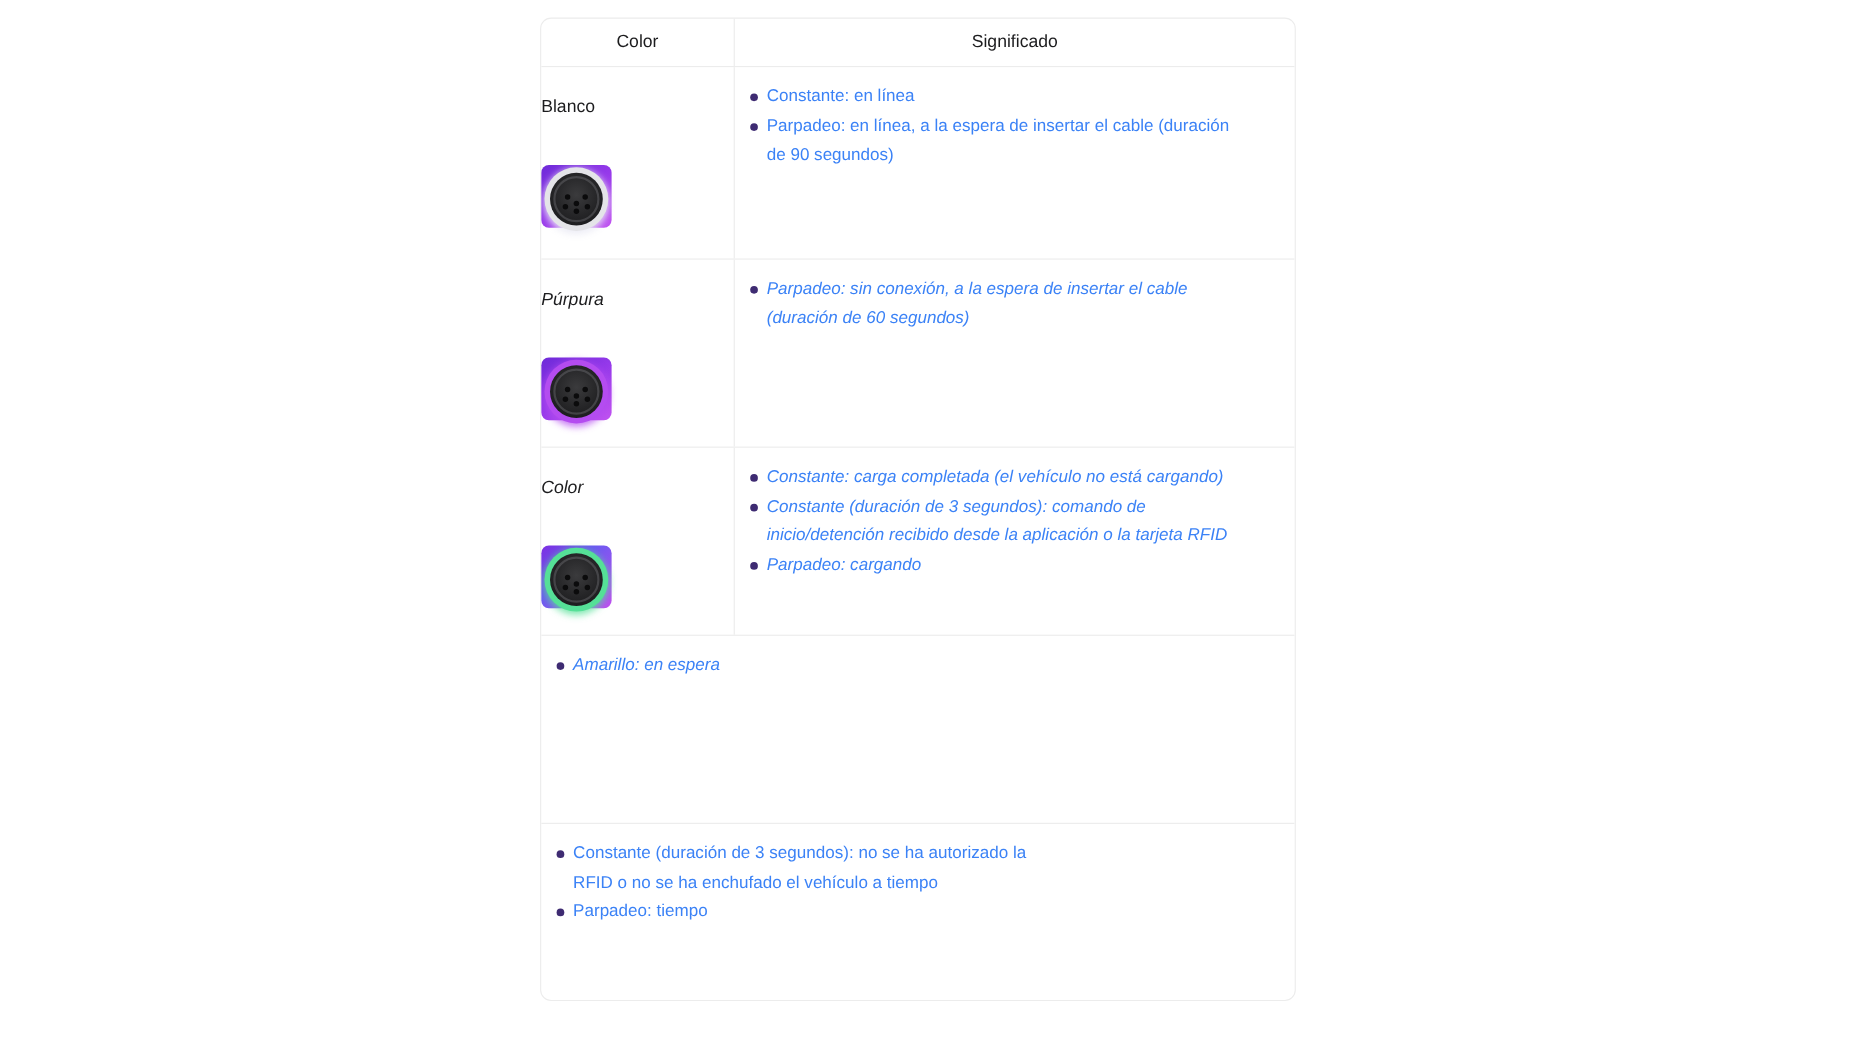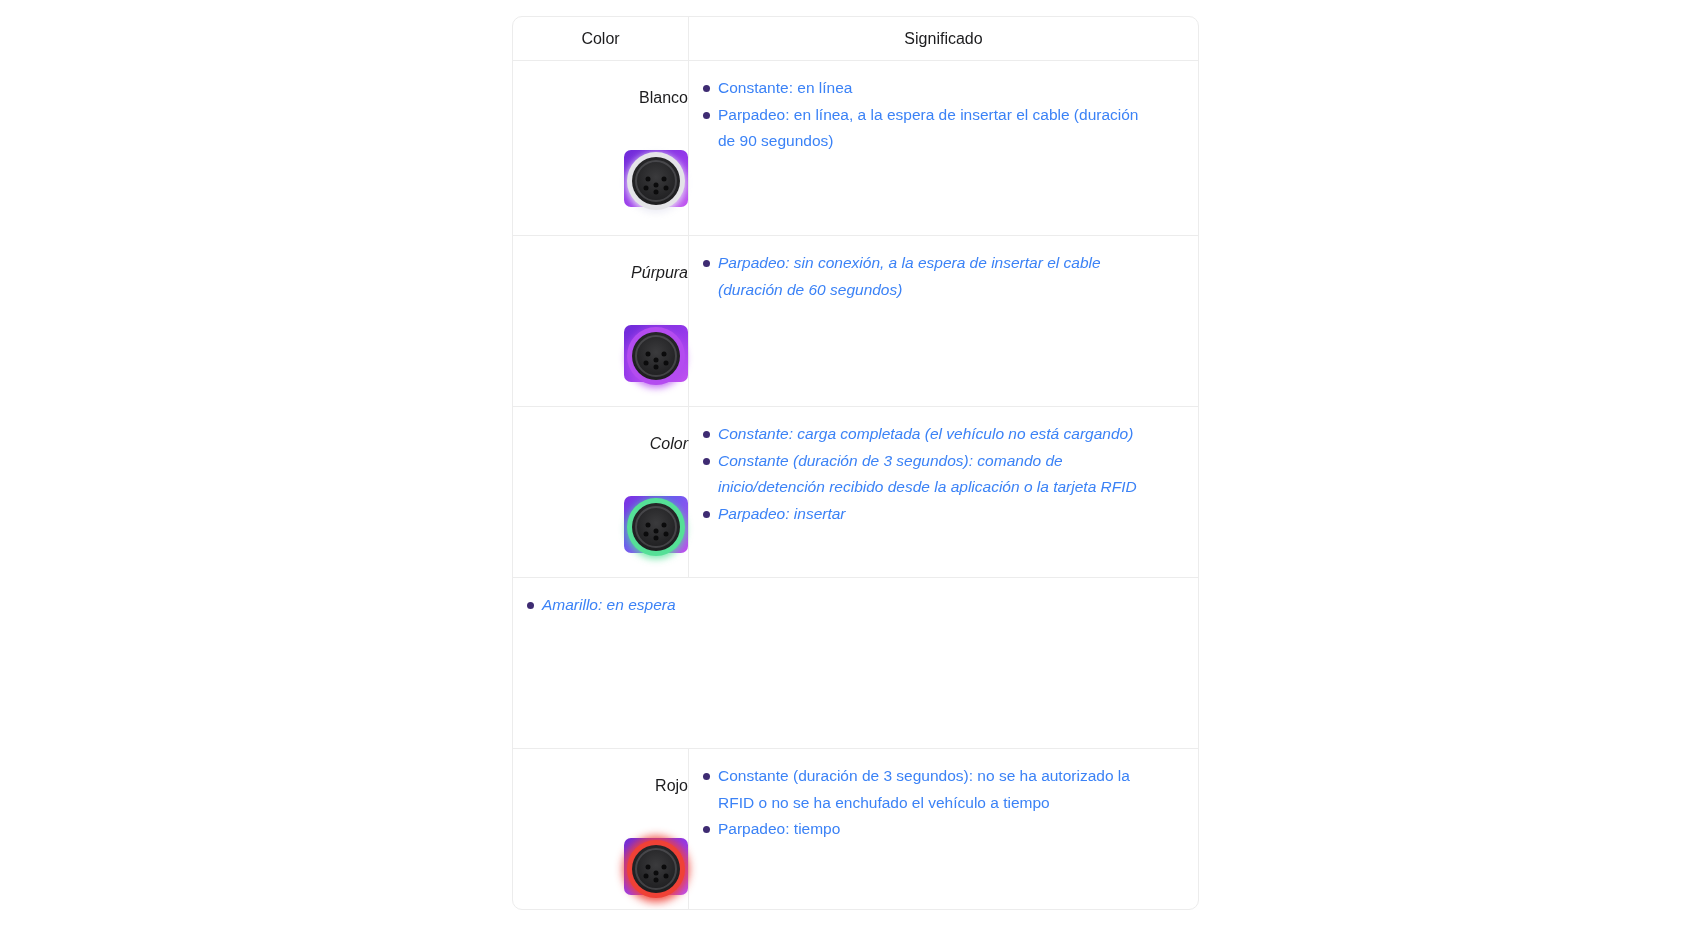--- a/index.html
+++ b/index.html
@@ -4,30 +4,30 @@
 <style>
   * { box-sizing: border-box; margin: 0; padding: 0; }
   html, body { background: #ffffff; }
   body {
     width: 1692px; height: 952px; position: relative; overflow: hidden;
     font-family: "Liberation Sans", sans-serif;
     color: #1c1c1e;
     -webkit-font-smoothing: antialiased;
   }
   .led-table {
-    position: absolute; left: 512px; top: 16px; width: 687px;
+    position: absolute; left: 491px; top: 16px; width: 687px;
     border: 1px solid #ececec; border-radius: 10px;
     background: #fff; overflow: hidden;
   }
   .t-row { display: flex; width: 100%; }
   .t-row + .t-row { border-top: 1px solid #ececec; }
   .cell { min-width: 0; }
   .cell-color {
     width: 176px; flex: none; border-right: 1px solid #ececec;
-    display: flex; flex-direction: column; align-items: flex-end;
+    display: flex; flex-direction: column; align-items: flex-start;
     padding-top: 27px;
   }
   .cell-sig { flex: 1; padding: 12px 24px 12px 11px; }
   .thead { height: 43px; }
   .thead .cell-color, .thead .cell-sig {
     display: flex; align-items: center; justify-content: center; padding: 0;
   }
   .th { font-size: 16px; color: #1c1c1e; }
   .row-label { font-size: 16px; line-height: 20px; }
 
@@ -149,48 +149,38 @@
         <div class="item">
             <span class="dot"></span>
             <span class="txt">Constante: carga completada (el vehículo no está cargando)</span>
           </div>
         <div class="item">
             <span class="dot"></span>
             <span class="txt">Constante (duración de 3 segundos): comando de inicio/detención recibido desde la aplicación o la tarjeta RFID</span>
           </div>
         <div class="item">
             <span class="dot"></span>
-            <span class="txt">Parpadeo: insertar</span>
+            <span class="txt">Parpadeo: cargando</span>
           </div>
       </div>
     </div>
   </div>
 
   <div class="t-row r4">
     <div class="cell cell-sig">
       <div class="items">
         <div class="item">
             <span class="dot"></span>
             <span class="txt">Amarillo: en espera</span>
           </div>
       </div>
     </div>
   </div>
 
   <div class="t-row r5">
-    <div class="cell cell-color">
-      <span class="row-label">Rojo</span>
-      <div class="led-img" style="--led: #ef4136; --glow: rgba(239,65,54,0.9);">
-        <div class="ring">
-          <div class="face">
-              <div class="holes"></div>
-            </div>
-        </div>
-      </div>
-    </div>
     <div class="cell cell-sig">
       <div class="items">
         <div class="item">
             <span class="dot"></span>
             <span class="txt">Constante (duración de 3 segundos): no se ha autorizado la RFID o no se ha enchufado el vehículo a tiempo</span>
           </div>
         <div class="item">
             <span class="dot"></span>
             <span class="txt">Parpadeo: tiempo</span>
           </div>

